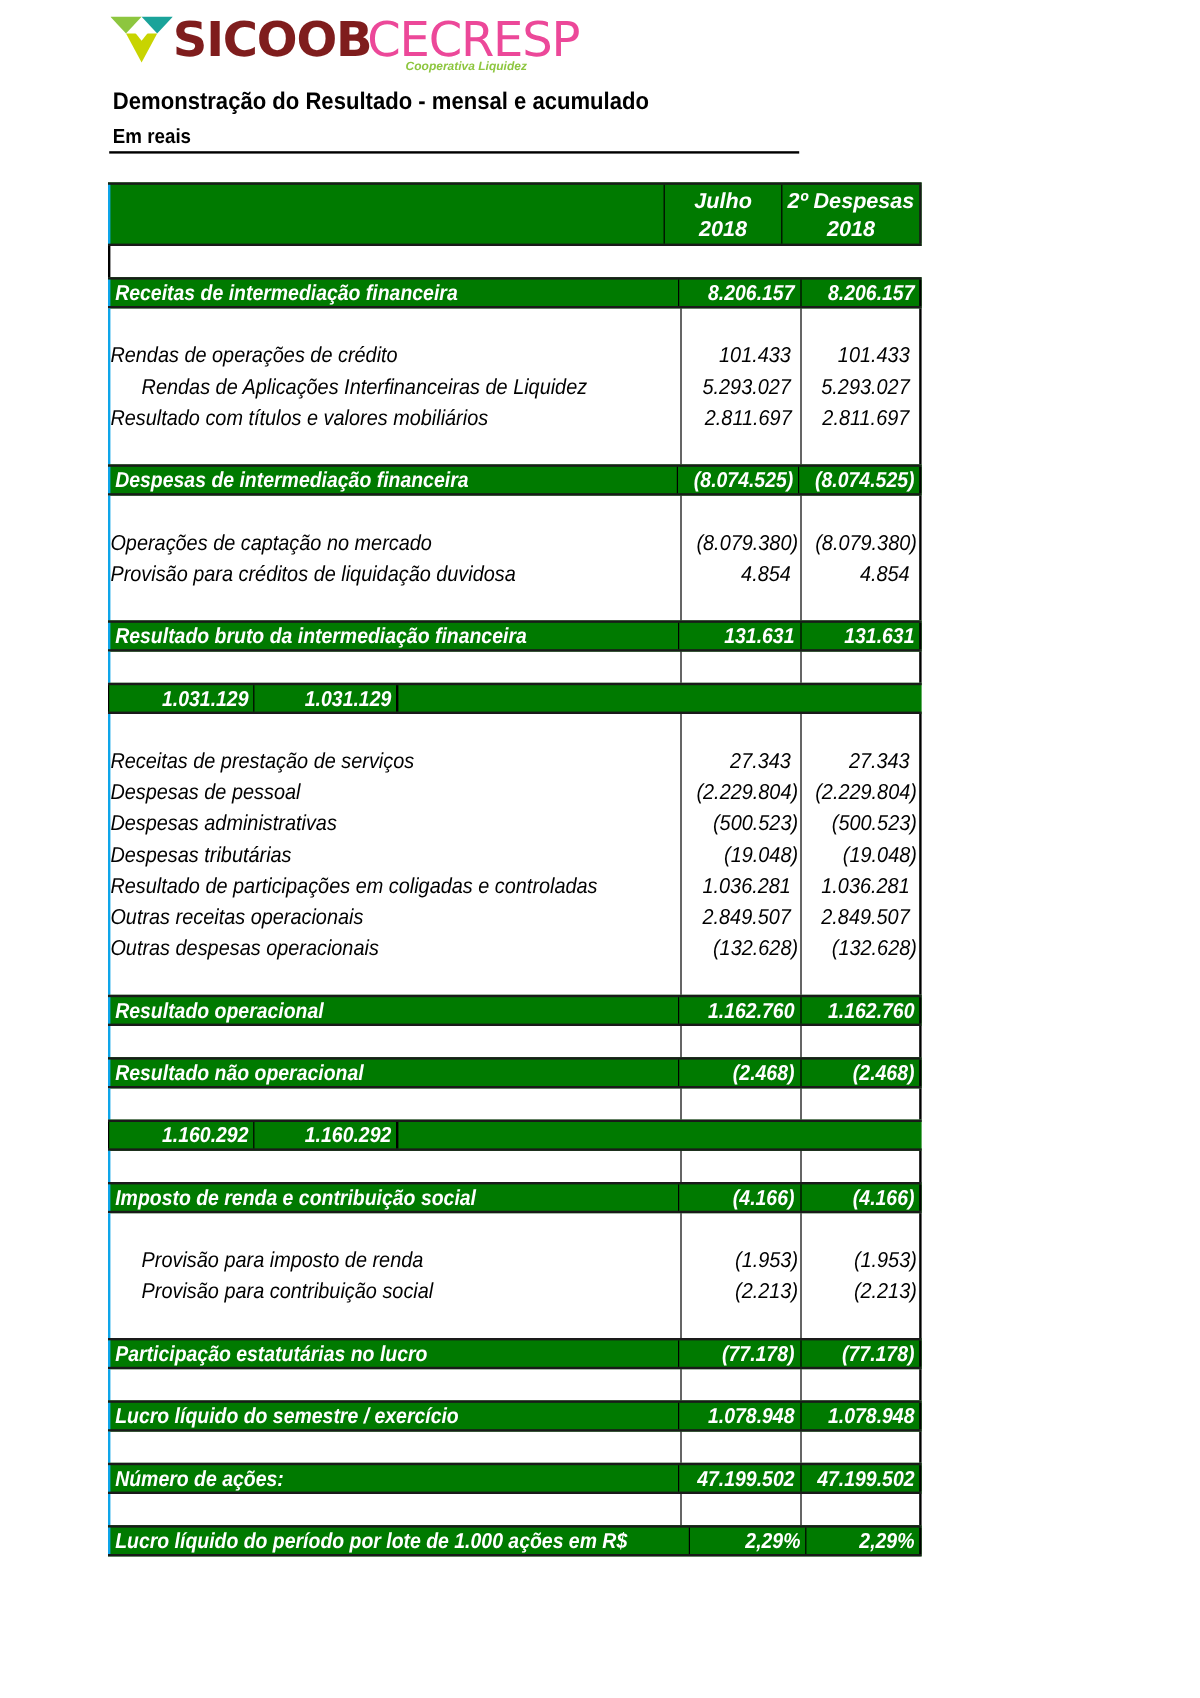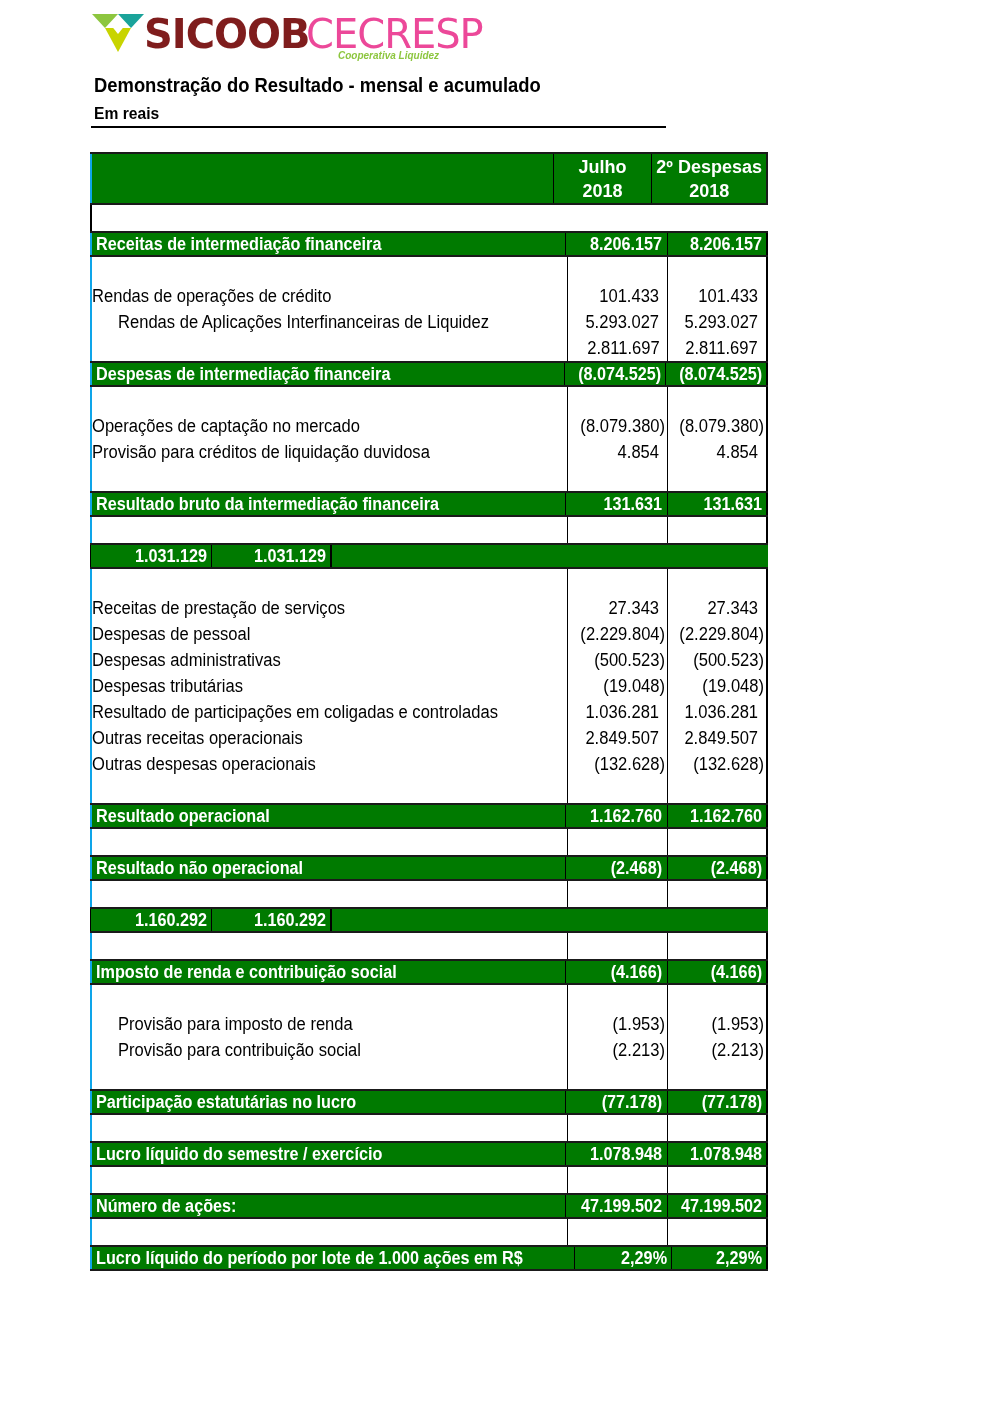--- a/index.html
+++ b/index.html
@@ -6,21 +6,21 @@
   body { width:1000px; height:1415px; position:relative; font-family:"Liberation Sans", sans-serif; color:#000; overflow:hidden; }
   .logo { position:absolute; left:92px; top:12px; width:380px; height:52px; }
   .logo-mark { position:absolute; left:0; top:0; width:52px; height:42px; }
   .logo-sicoob { position:absolute; left:52px; top:0px; font-weight:bold; font-size:40px; color:#7f1d1d; letter-spacing:-1px; line-height:44px; font-family:"DejaVu Sans", sans-serif; }
   .logo-cecresp { position:absolute; left:214px; top:0px; font-size:40px; color:#ec4899; line-height:44px; letter-spacing:-1px; font-family:"DejaVu Sans", sans-serif; }
   .logo-sub { position:absolute; left:246px; top:38px; font-size:10px; font-weight:bold; color:#8dc63f; font-style:italic; }
   .doc-title { position:absolute; left:94px; top:74px; font-size:20px; font-weight:bold; transform:scaleX(0.92); transform-origin:left; white-space:nowrap; }
   .doc-unit { position:absolute; left:94px; top:104px; font-size:17px; font-weight:bold; transform:scaleX(0.92); transform-origin:left; white-space:nowrap; }
   .title-rule { position:absolute; left:91px; top:126px; width:575px; height:2px; background:#000; }
 
-  .tbl { position:absolute; left:90px; top:152px; width:678px; }
+  .tbl { position:absolute; left:90px; top:152px; width:678px;font-style:italic; }
   .row { position:relative; display:flex; box-sizing:border-box; }
   .row .c0 { width:576px; box-sizing:border-box; border-left:2px solid #0ea5e9; }
   .row .c1 { width:121px; box-sizing:border-box; border-left:1.5px solid #000; text-align:right; }
   .row .c2 { width:121px; box-sizing:border-box; border-left:1.5px solid #000; border-right:2px solid #000; text-align:right; }
   .green { background:#007a00; color:#fff; font-weight:bold; border-top:2px solid #1a1a1a; border-bottom:2px solid #1a1a1a; height:26px; }
   .green .c0, .green .c1, .green .c2 { line-height:22px; font-size:18px; padding:0 4px; white-space:nowrap; }
   .green .c0 span, .green .c1 span, .green .c2 span { display:inline-block; transform:scaleX(0.9); }
   .green .c0 span { transform-origin:left; }
   .green .c1 span, .green .c2 span { transform-origin:right; }
   .hdr { height:53px; }
@@ -80,20 +80,21 @@
   <div class="row green">
     <div class="c0"><span>Receitas de intermediação financeira</span></div>
     <div class="c1"><span>8.206.157</span></div>
     <div class="c2"><span>8.206.157</span></div>
   </div>
   <div class="row detail">
     <div class="c0">
       <div class="spacer"></div>
       <div class="item"><span>Rendas de operações de crédito</span></div>
       <div class="item ind2"><span>Rendas de Aplicações Interfinanceiras de Liquidez</span></div>
+      <div class="item"><span>Resultado com títulos e valores mobiliários</span></div>
       <div class="spacer"></div>
     </div>
     <div class="c1">
       <div class="spacer"></div>
       <div class="item"><span>101.433</span></div>
       <div class="item"><span>5.293.027</span></div>
       <div class="item"><span>2.811.697</span></div>
     </div>
     <div class="c2">
       <div class="spacer"></div>

